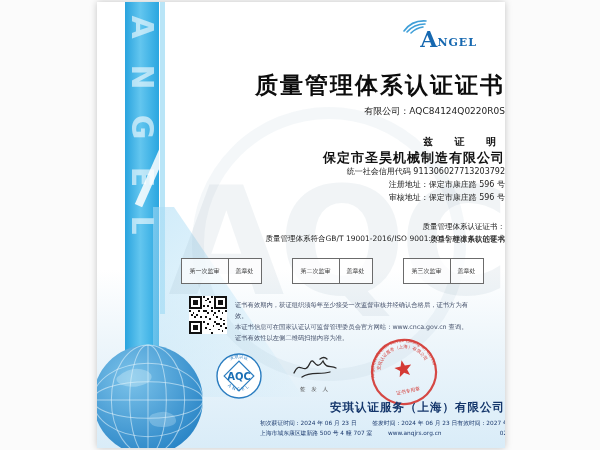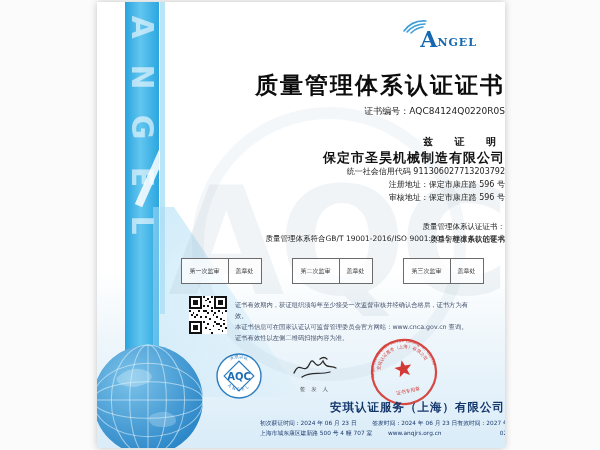--- a/index.html
+++ b/index.html
@@ -120,21 +120,21 @@
         <path d="M2,13 Q10,2 24,3"></path>
         <path d="M5,14 Q12,6 23,6"></path>
         <path d="M9,15 Q14,10 21,9"></path>
       </g>
     </svg>
     <span class="logo-a">A</span>
       <span class="logo-rest">NGEL</span>
   </div>
 
   <div class="line title">质量管理体系认证证书</div>
-  <div class="line certno">证书编号：AQC84124Q0220R0S</div>
+  <div class="line certno">有限公司：AQC84124Q0220R0S</div>
   <div class="line attest">兹 证 明</div>
   <div class="line company">保定市圣昊机械制造有限公司</div>
   <div class="line small credit">统一社会信用代码 911306027713203792</div>
   <div class="line small regaddr">注册地址：保定市康庄路 596 号</div>
   <div class="line small auditaddr">审核地址：保定市康庄路 596 号</div>
   <div class="line tiny standard">质量管理体系符合GB/T 19001-2016/ISO 9001:2015 标准条款的要求</div>
   <div class="line tiny scopeintro">质量管理体系认证证书：</div>
   <div class="line tiny scope">质量管理体系认证证书</div>
 
   <div class="boxes">

